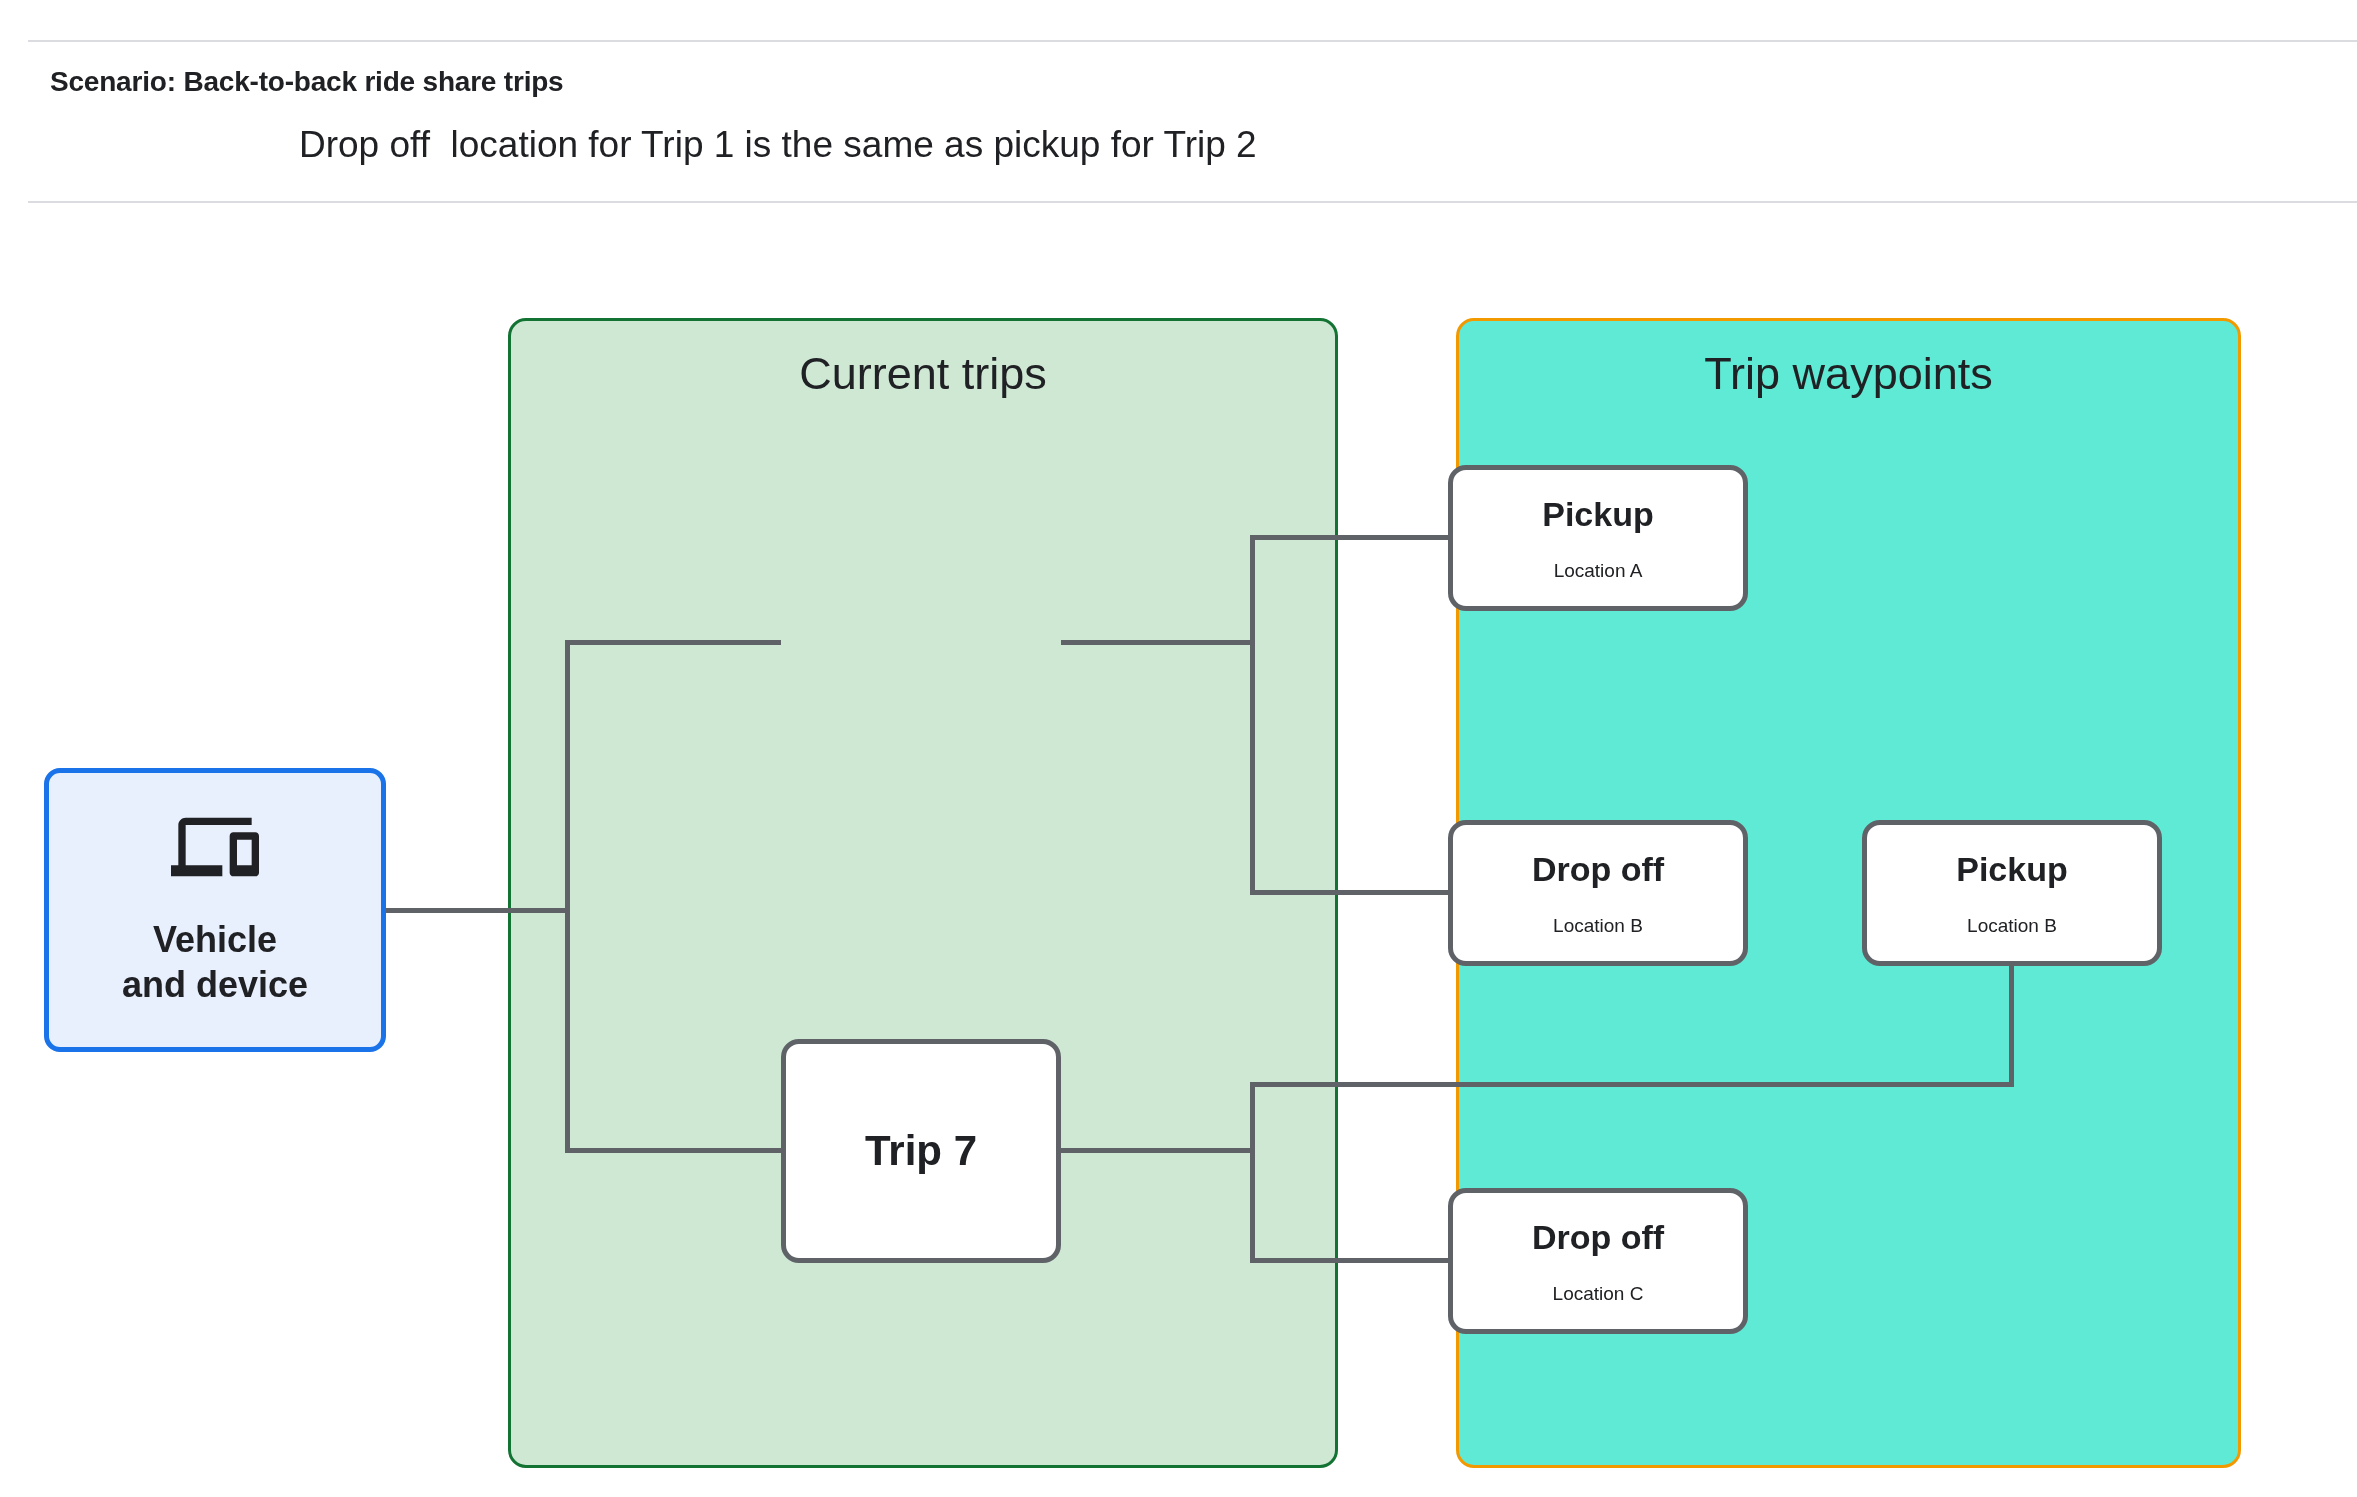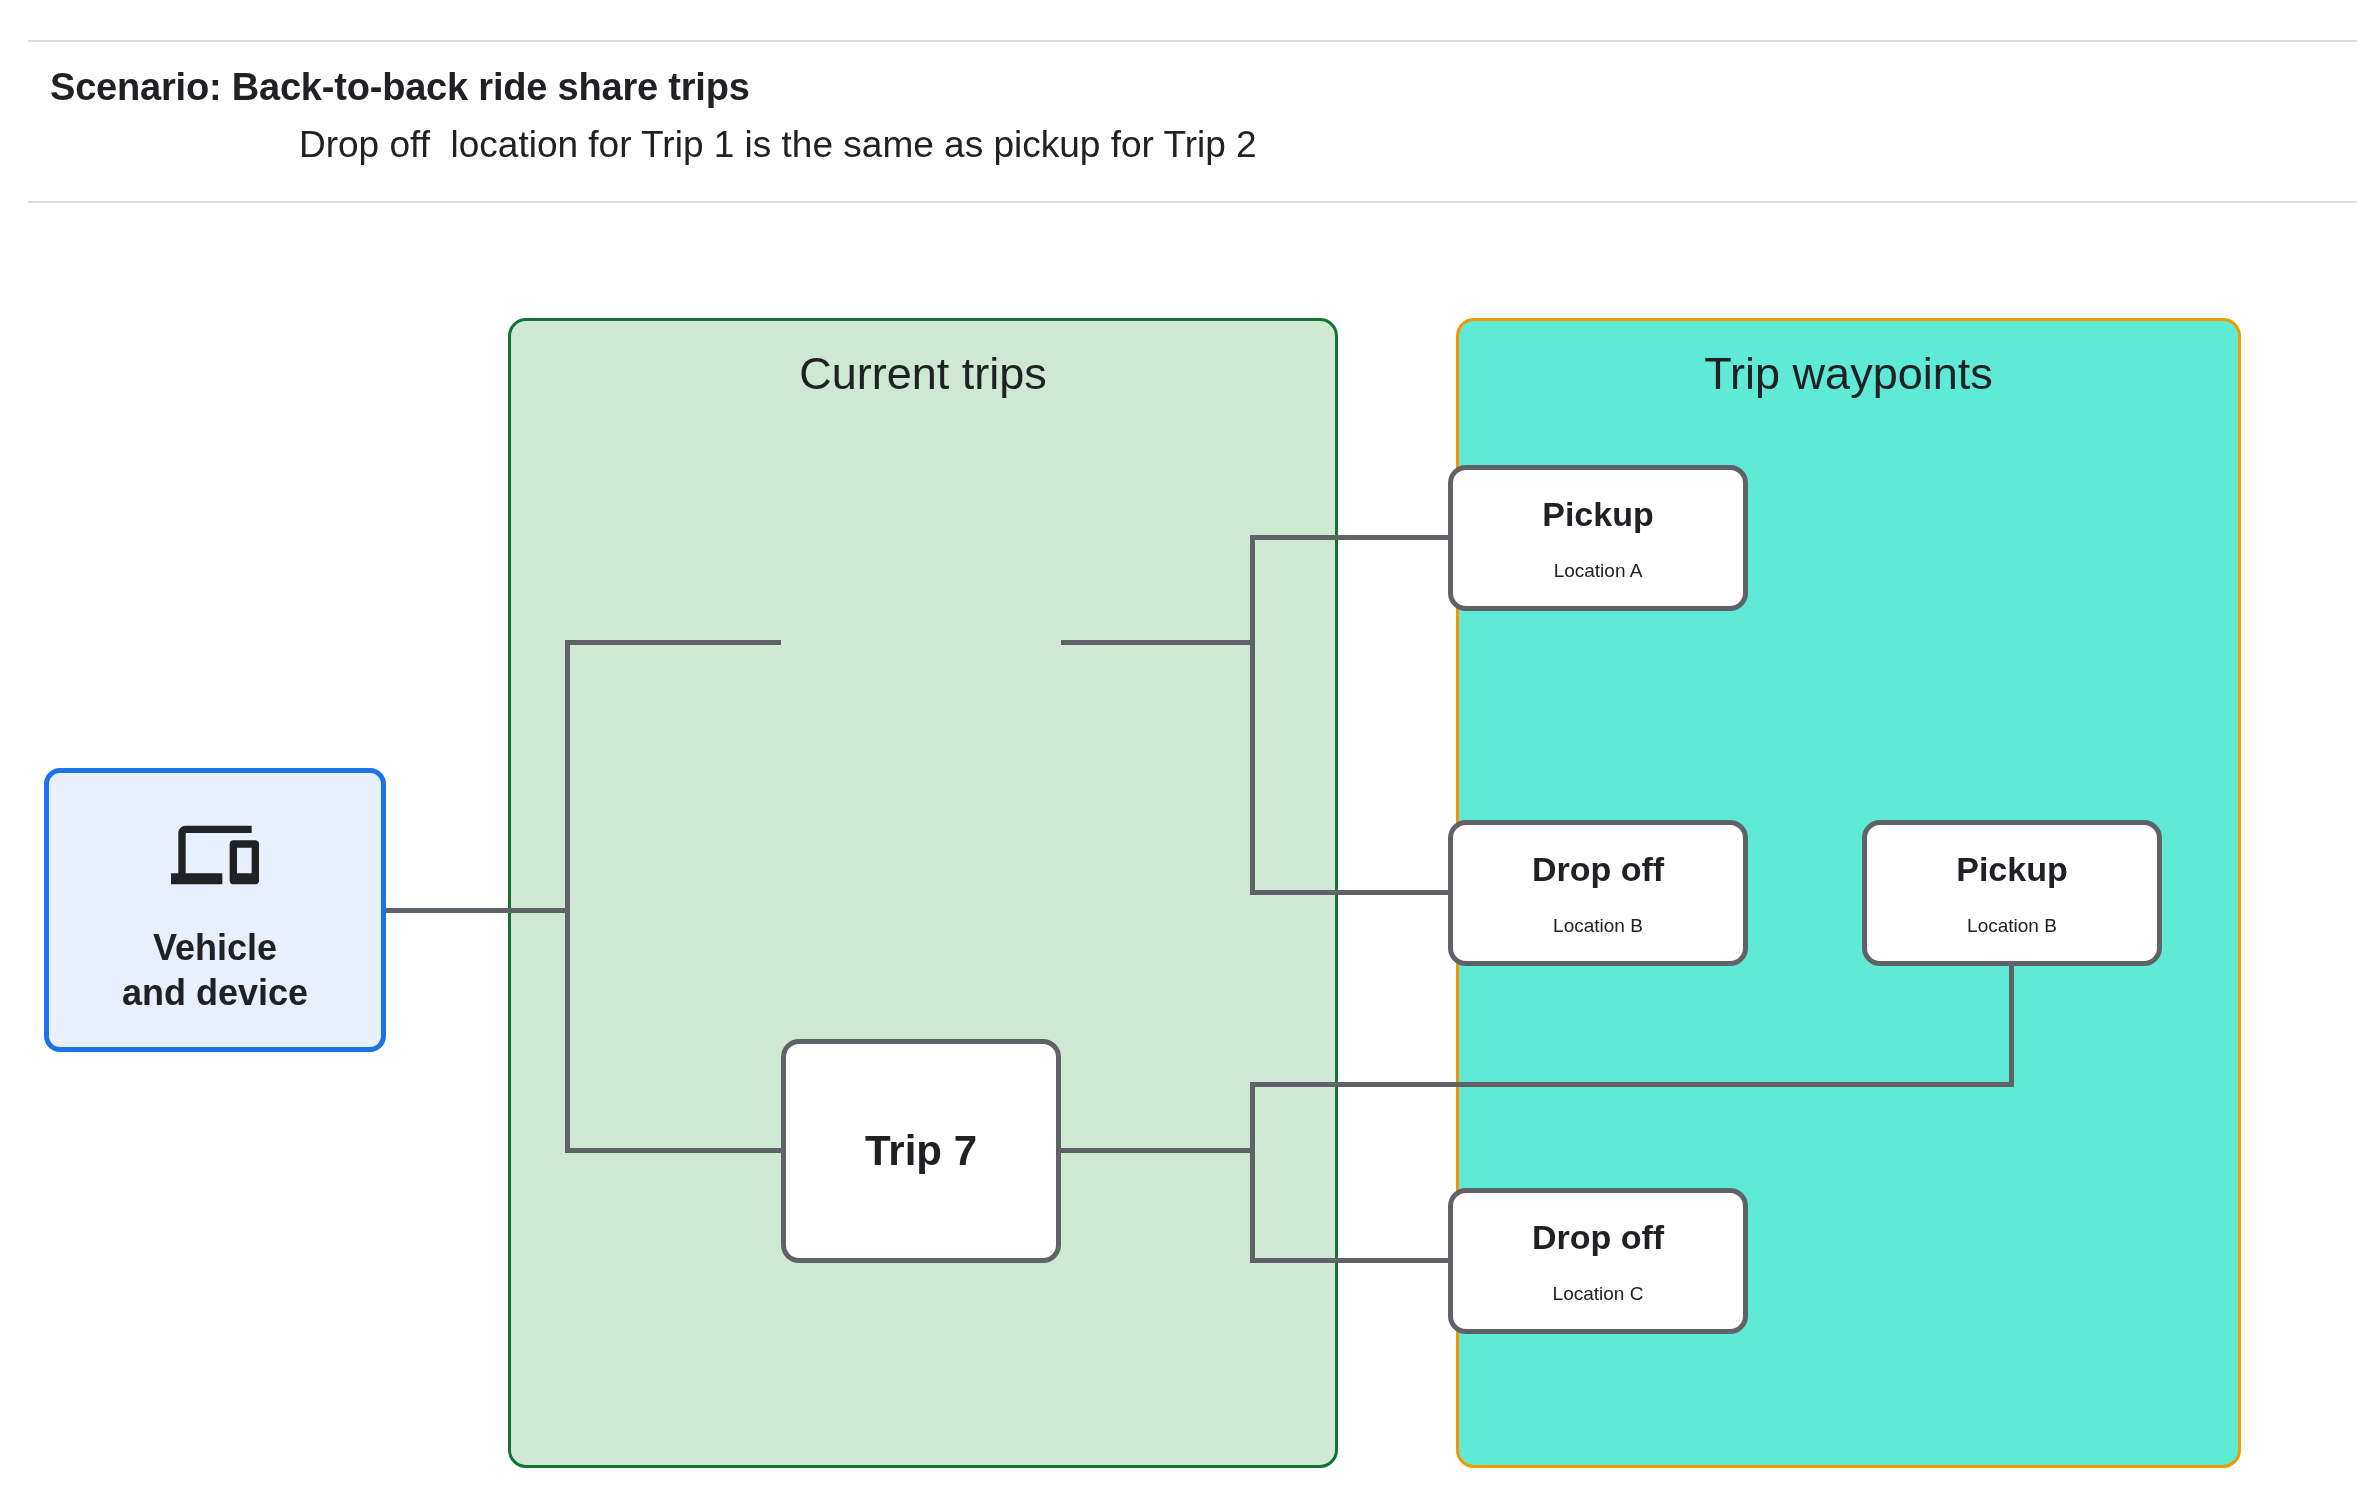--- a/index.html
+++ b/index.html
@@ -20,21 +20,21 @@
     right: 0;
     height: 2px;
     background: #dadce0;
   }
   .divider.top { top: 40px; }
   .divider.bottom { top: 201px; }
   .page-title {
     position: absolute;
     left: 50px;
     top: 66px;
-    font-size: 38px;
+    font-size: 28px;
     font-weight: 700;
     letter-spacing: -0.2px;
     white-space: pre-wrap;
   }
   .page-subtitle {
     position: absolute;
     left: 258px;
     top: 124px;
     font-size: 37px;
     font-weight: 400;
@@ -91,21 +91,21 @@
   .node.waypoint { width: 300px; height: 146px; gap: 20px; }
   .node .wp-title { font-size: 34px; font-weight: 700; line-height: 1.25; }
   .node .wp-location { font-size: 19px; font-weight: 400; line-height: 1.25; margin-top: 3px; }
 
   .node.vehicle {
     left: 44px; top: 768px; width: 342px; height: 284px;
     background: #e8f0fe;
     border-color: #1a73e8;
     border-radius: 16px;
     justify-content: flex-start;
-    padding-top: 36px;
+    padding-top: 28px;
   }
   .vehicle-text { margin-top: 20px; font-size: 36px; font-weight: 700; line-height: 45px; }
 </style>
 </head>
 <body>
 
 <div class="canvas">
 
   <div class="divider top"></div>
   <div class="page-title">Scenario: Back-to-back ride share trips</div>

